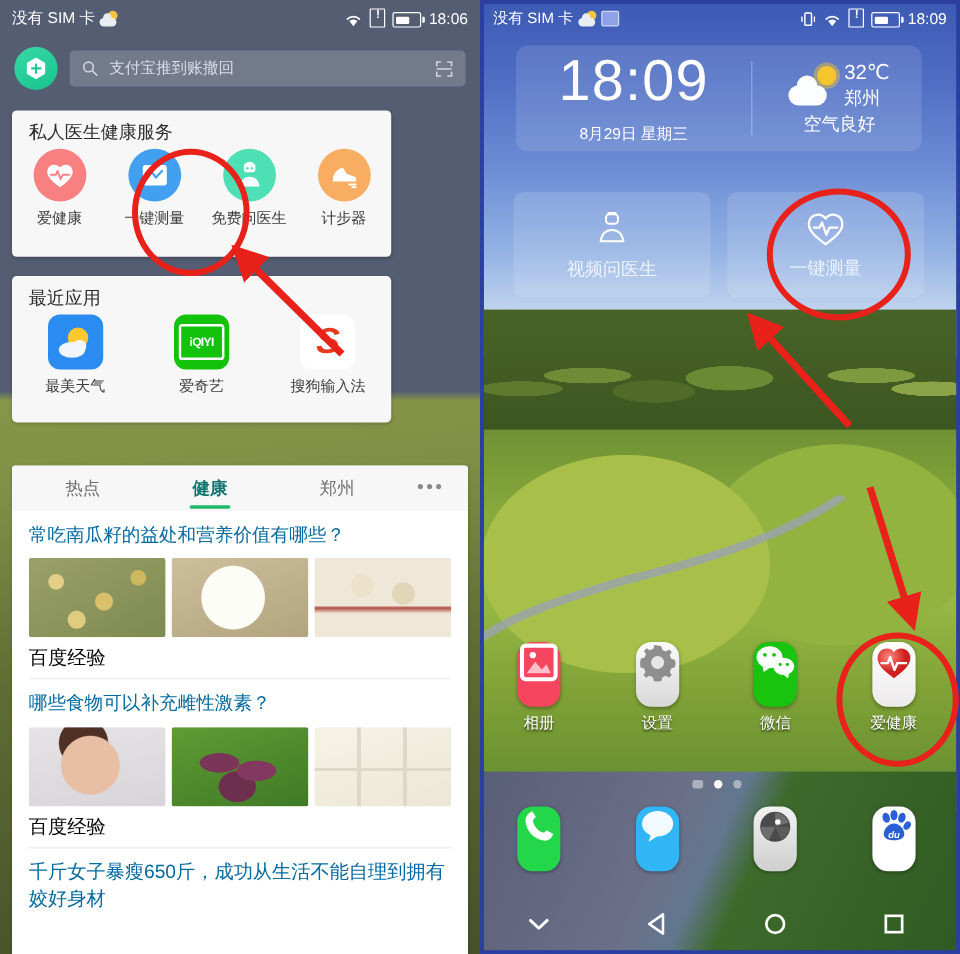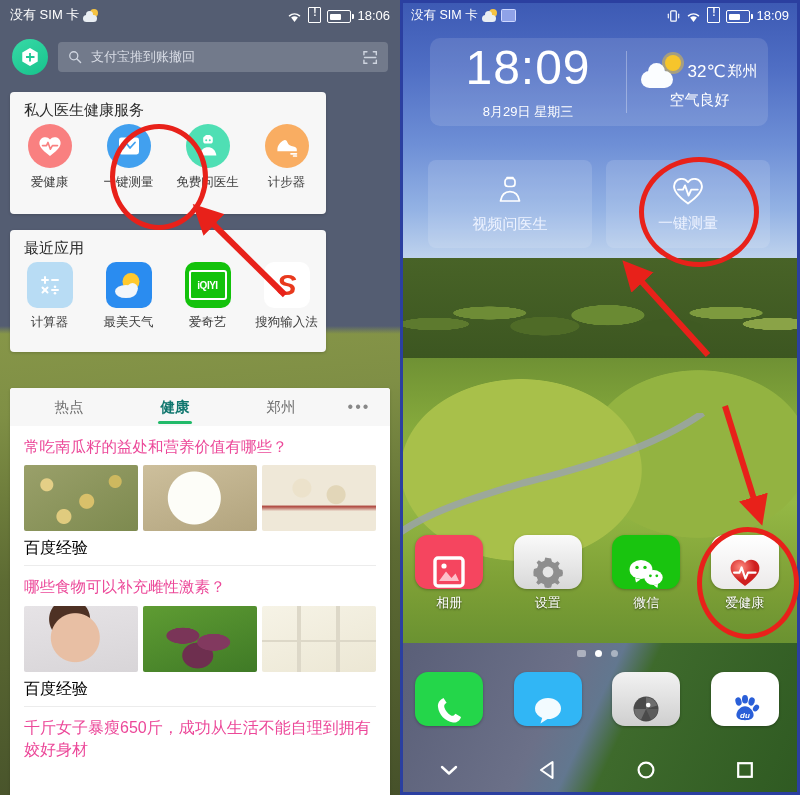--- a/index.html
+++ b/index.html
@@ -76,21 +76,21 @@
   .tab{flex:1;text-align:center;font-size:14.5px;color:#6e6e6e;position:relative;height:100%;
     display:flex;align-items:center;justify-content:center;}
   .tab.active{color:#0f766e;font-weight:bold;}
   .tab.active:after{content:"";position:absolute;bottom:2px;left:50%;transform:translateX(-50%);
     width:34px;height:3px;background:#22ba6a;border-radius:2px;}
   .tab.more{flex:0 0 50px;letter-spacing:2px;font-size:16px;color:#888;}
 
   .feed{background:#fff;padding:0 14px 4px;}
   .feed-item{padding:10px 0 6px;border-bottom:1px solid #ececec;}
   .feed-item:last-child{border-bottom:none;}
-  .feed-title{font-size:15.5px;color:#ec4899;line-height:1.38;margin-bottom:8px;}
+  .feed-title{font-size:15.5px;color:#0369a1;line-height:1.38;margin-bottom:8px;}
   .feed-thumbs{display:flex;gap:5px;}
   .thumb{flex:1;height:66px;border-radius:2px;background-size:cover;}
   .feed-src{font-size:16px;color:#000000;margin-top:7px;}
 
   .t-seedA{background:
     radial-gradient(circle at 20% 30%,#e4cf86 6px,transparent 7px),
     radial-gradient(circle at 55% 55%,#d9c06a 7px,transparent 8px),
     radial-gradient(circle at 80% 25%,#cdb85f 6px,transparent 7px),
     radial-gradient(circle at 35% 78%,#e0cb7e 7px,transparent 8px),
     linear-gradient(150deg,#9aa06a,#7d8a4f);}
@@ -162,21 +162,21 @@
   .r-wcity{font-size:15px;}
   .r-wair{font-size:15px;}
 
   .r-shortcuts{position:absolute;left:28px;top:160px;width:342px;display:flex;gap:14px;}
   .r-sc{flex:1;height:88px;border-radius:8px;background:rgba(255,255,255,0.13);
     display:flex;flex-direction:column;align-items:center;justify-content:center;gap:8px;}
   .r-sc-lbl{color:#eef3ff;font-size:15px;}
 
   .app-grid{position:absolute;left:0;width:394px;display:flex;}
   .app{flex:1;display:flex;flex-direction:column;align-items:center;gap:5px;}
-  .app-ico{width:68px;height:54px;border-radius:13px;display:flex;align-items:flex-end;justify-content:center;
+  .app-ico{width:36px;height:54px;border-radius:13px;display:flex;align-items:flex-start;justify-content:center;
     box-shadow:0 1px 3px rgba(0,0,0,.28);font-style:italic;}
   .app-lbl{font-size:13px;color:#fff;text-shadow:0 1px 2px rgba(0,0,0,.65);}
 
   .a-album{background:#f5455f;}
   .a-settings{background:linear-gradient(180deg,#fafafa,#d8d8d8);}
   .a-wechat{background:#19c40f;}
   .a-health{background:linear-gradient(180deg,#ffffff,#eceaea);}
   .a-phone{background:#24d64a;}
   .a-msg{background:#31b6f5;}
   .a-camera{background:linear-gradient(180deg,#f2f2f2,#cfcfcf);}
@@ -293,37 +293,20 @@
           </span>
           <span class="icon-lbl">计步器</span>
         </div>
       </div>
     </div>
 
     <div class="card" style="top:230px;height:122px;">
       <div class="card-title">最近应用</div>
       <div class="icon-row">
 
-        <div class="icon-cell">
-          <span class="sq s-calc">
-            <svg width="30" height="30" viewBox="0 0 30 30">
-              <g stroke="#fff" stroke-width="2" stroke-linecap="round">
-                <line x1="7" y1="10" x2="13" y2="10"></line>
-                  <line x1="10" y1="7" x2="10" y2="13"></line>
-                <line x1="17" y1="10" x2="23" y2="10"></line>
-                <line x1="7.5" y1="17.5" x2="12.5" y2="22.5"></line>
-                  <line x1="12.5" y1="17.5" x2="7.5" y2="22.5"></line>
-                <line x1="17" y1="20" x2="23" y2="20"></line>
-              </g>
-              <circle cx="20" cy="16.8" r="1.3" fill="#fff"></circle>
-                <circle cx="20" cy="23.2" r="1.3" fill="#fff"></circle>
-            </svg>
-          </span>
-          <span class="icon-lbl">计算器</span>
-        </div>
 
         <div class="icon-cell">
           <span class="sq s-weather">
             <svg width="36" height="32" viewBox="0 0 36 32">
               <circle cx="20" cy="12.5" r="8.5" fill="#ffc92e"></circle>
               <ellipse cx="15" cy="22.5" rx="11" ry="6.6" fill="#f2f6fb"></ellipse>
               <circle cx="21.5" cy="19.5" r="5.4" fill="#f2f6fb"></circle>
             </svg>
           </span>
           <span class="icon-lbl">最美天气</span>
@@ -432,21 +415,21 @@
         <div class="r-date">8月29日 星期三</div>
       </div>
       <div class="r-divider"></div>
       <div class="r-weather">
         <div class="r-wtop">
           <span class="r-wicon">
             <span class="ws"></span>
               <span class="wc2"></span>
               <span class="wc"></span>
           </span>
-          <div style="display:flex;gap:2px;align-items:center;">
+          <div style="display:flex;flex-direction:column;gap:2px;">
             <span class="r-wtemp">32℃</span>
             <span class="r-wcity">郑州</span>
           </div>
         </div>
         <div class="r-wair">空气良好</div>
       </div>
     </div>
 
     <div class="r-shortcuts">
       <div class="r-sc">

